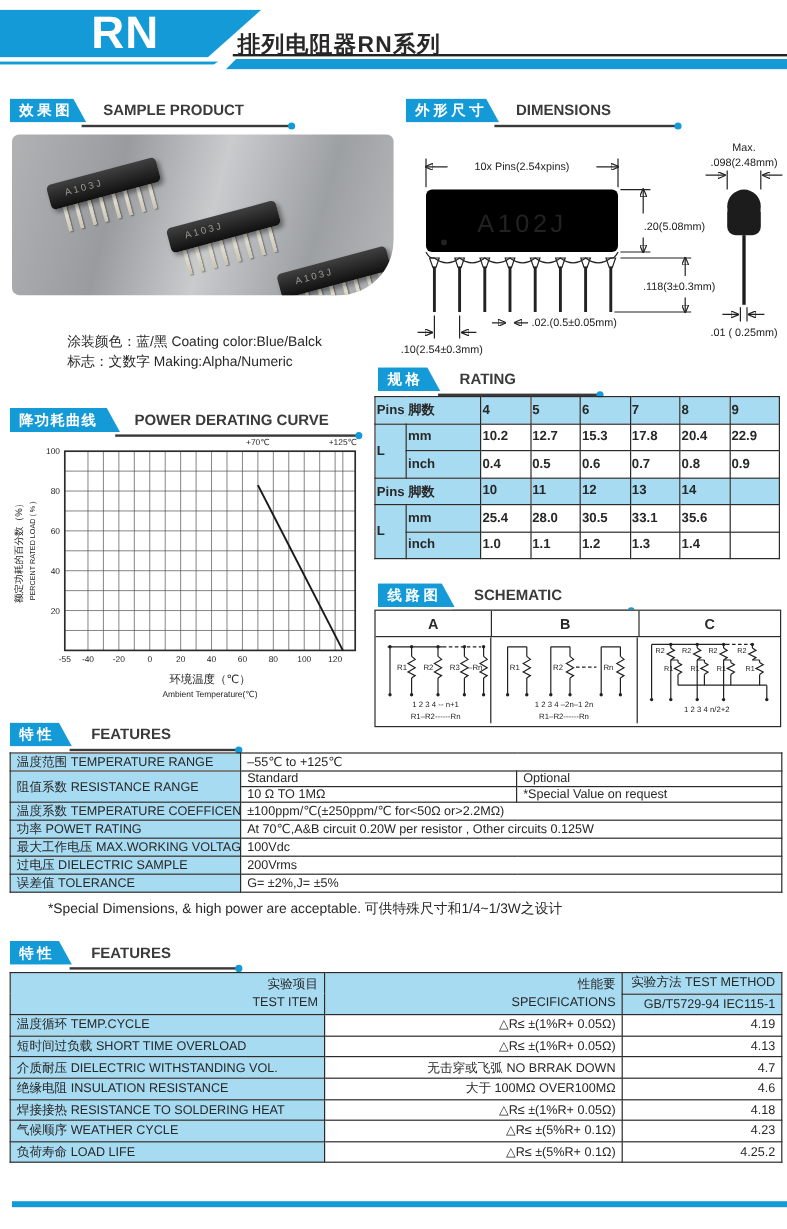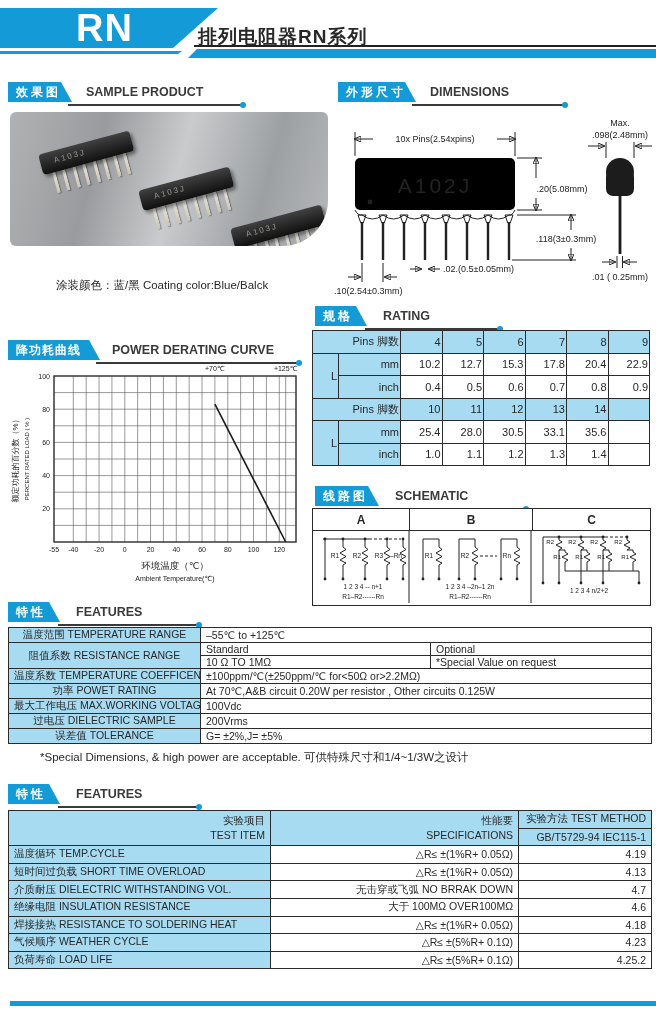--- a/index.html
+++ b/index.html
@@ -39,24 +39,24 @@
   .sip-pins{display:flex;justify-content:space-between;padding:0 9px;margin-top:-2px;}
   .sip-pin{width:3px;height:23px;background:linear-gradient(#efeade,#c9c4b2);box-shadow:1px 1px 1px rgba(0,0,0,.35);}
 
   .coating{position:absolute;left:56px;top:277px;font-size:11.5px;line-height:17px;white-space:nowrap;}
 
   
   table{border-collapse:collapse;table-layout:fixed;}
   td{border:1px solid #2b2b2b;overflow:hidden;white-space:nowrap;}
   .b{background:var(--cell);}
   .rating{position:absolute;left:312px;top:330px;width:337px;border:1.5px solid #2b2b2b;}
-  .rating td{height:19.5px;font-size:11px;text-align:right;}
+  .rating td{height:19.5px;font-size:11px;text-align:left;font-weight:bold;}
   .feat{position:absolute;left:8px;top:627px;width:643px;border:1.5px solid #2b2b2b;font-size:10.5px;}
   .feat td{height:12.2px;padding:0 5px;}
-  .feat td.l{text-align:center;}
+  .feat td.l{text-align:left;}
   .test{position:absolute;left:8px;top:810px;width:643px;border:1.5px solid #2b2b2b;font-size:10.5px;}
   .test td{height:16.6px;padding:0 5px;text-align:right;}
   .test td.l{text-align:left;}
   .test .hdr div{line-height:15px;font-weight:normal;}
   .note{position:absolute;left:40px;top:750px;font-size:11.5px;white-space:nowrap;}
 
   
   .schem{position:absolute;left:312px;top:508px;width:337px;height:96px;border:1.5px solid #2b2b2b;background:#fff;}
   .schem-head{display:flex;height:21px;border-bottom:1px solid #2b2b2b;font-size:12px;font-weight:bold;}
   .schem-head div{display:flex;align-items:center;justify-content:center;}
@@ -193,20 +193,21 @@
         <i class="sip-pin"></i>
         <i class="sip-pin"></i>
         <i class="sip-pin"></i>
         <i class="sip-pin"></i>
     </div>
   </div>
 </div>
 
 <div class="coating">
   <div>涂装颜色：蓝/黑 Coating color:Blue/Balck</div>
+  <div>标志：文数字 Making:Alpha/Numeric</div>
 </div>
 
 <svg class="dim-svg abs" style="left:330px;top:112px" width="326" height="192" viewBox="0 0 326 192">
   <defs>
     <marker id="arE" markerWidth="7" markerHeight="6" refX="6" refY="3" orient="auto">
         <path d="M0,0L7,3L0,6z" fill="#222" stroke="none"></path>
       </marker>
     <marker id="arS" markerWidth="7" markerHeight="6" refX="1" refY="3" orient="auto">
         <path d="M7,0L0,3L7,6z" fill="#222" stroke="none"></path>
       </marker>

